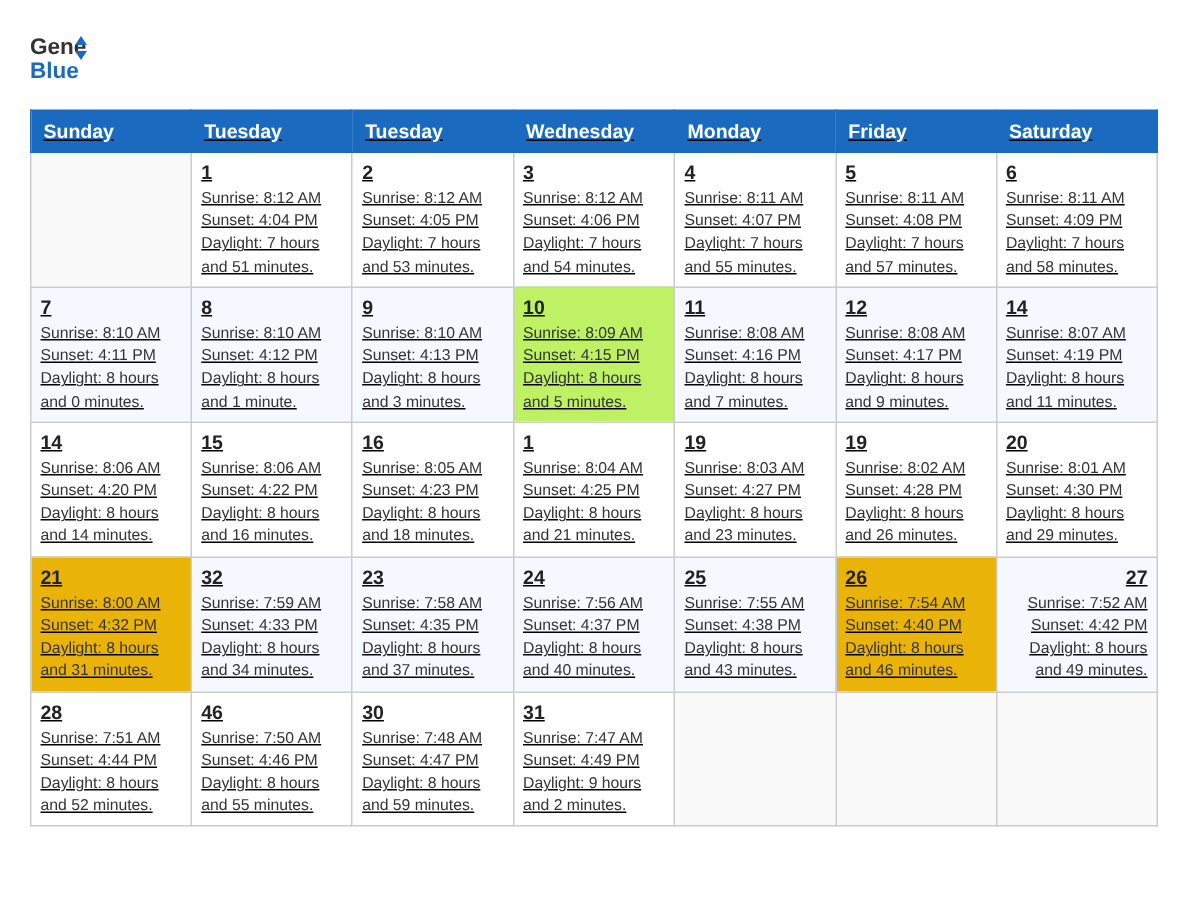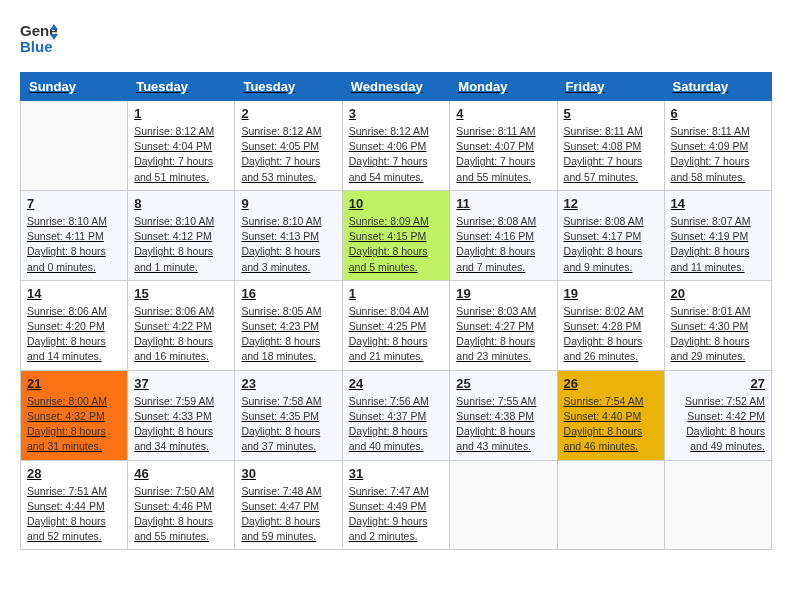--- a/index.html
+++ b/index.html
@@ -133,26 +133,26 @@
           <td>
             <div class="day-num">19</div>
             <div class="day-info">Sunrise: 8:02 AM<br>Sunset: 4:28 PM<br>Daylight: 8 hours<br>and 26 minutes.</div>
           </td>
           <td>
             <div class="day-num">20</div>
             <div class="day-info">Sunrise: 8:01 AM<br>Sunset: 4:30 PM<br>Daylight: 8 hours<br>and 29 minutes.</div>
           </td>
         </tr>
         <tr>
-          <td style="background: #f97316;">
+          <td style="background: #eab308;">
             <div class="day-num">21</div>
             <div class="day-info">Sunrise: 8:00 AM<br>Sunset: 4:32 PM<br>Daylight: 8 hours<br>and 31 minutes.</div>
           </td>
           <td style="background: rgb(245, 248, 255);">
-            <div class="day-num">37</div>
+            <div class="day-num">32</div>
             <div class="day-info">Sunrise: 7:59 AM<br>Sunset: 4:33 PM<br>Daylight: 8 hours<br>and 34 minutes.</div>
           </td>
           <td style="background: rgb(245, 248, 255);">
             <div class="day-num">23</div>
             <div class="day-info">Sunrise: 7:58 AM<br>Sunset: 4:35 PM<br>Daylight: 8 hours<br>and 37 minutes.</div>
           </td>
           <td style="background: rgb(245, 248, 255);">
             <div class="day-num">24</div>
             <div class="day-info">Sunrise: 7:56 AM<br>Sunset: 4:37 PM<br>Daylight: 8 hours<br>and 40 minutes.</div>
           </td>

